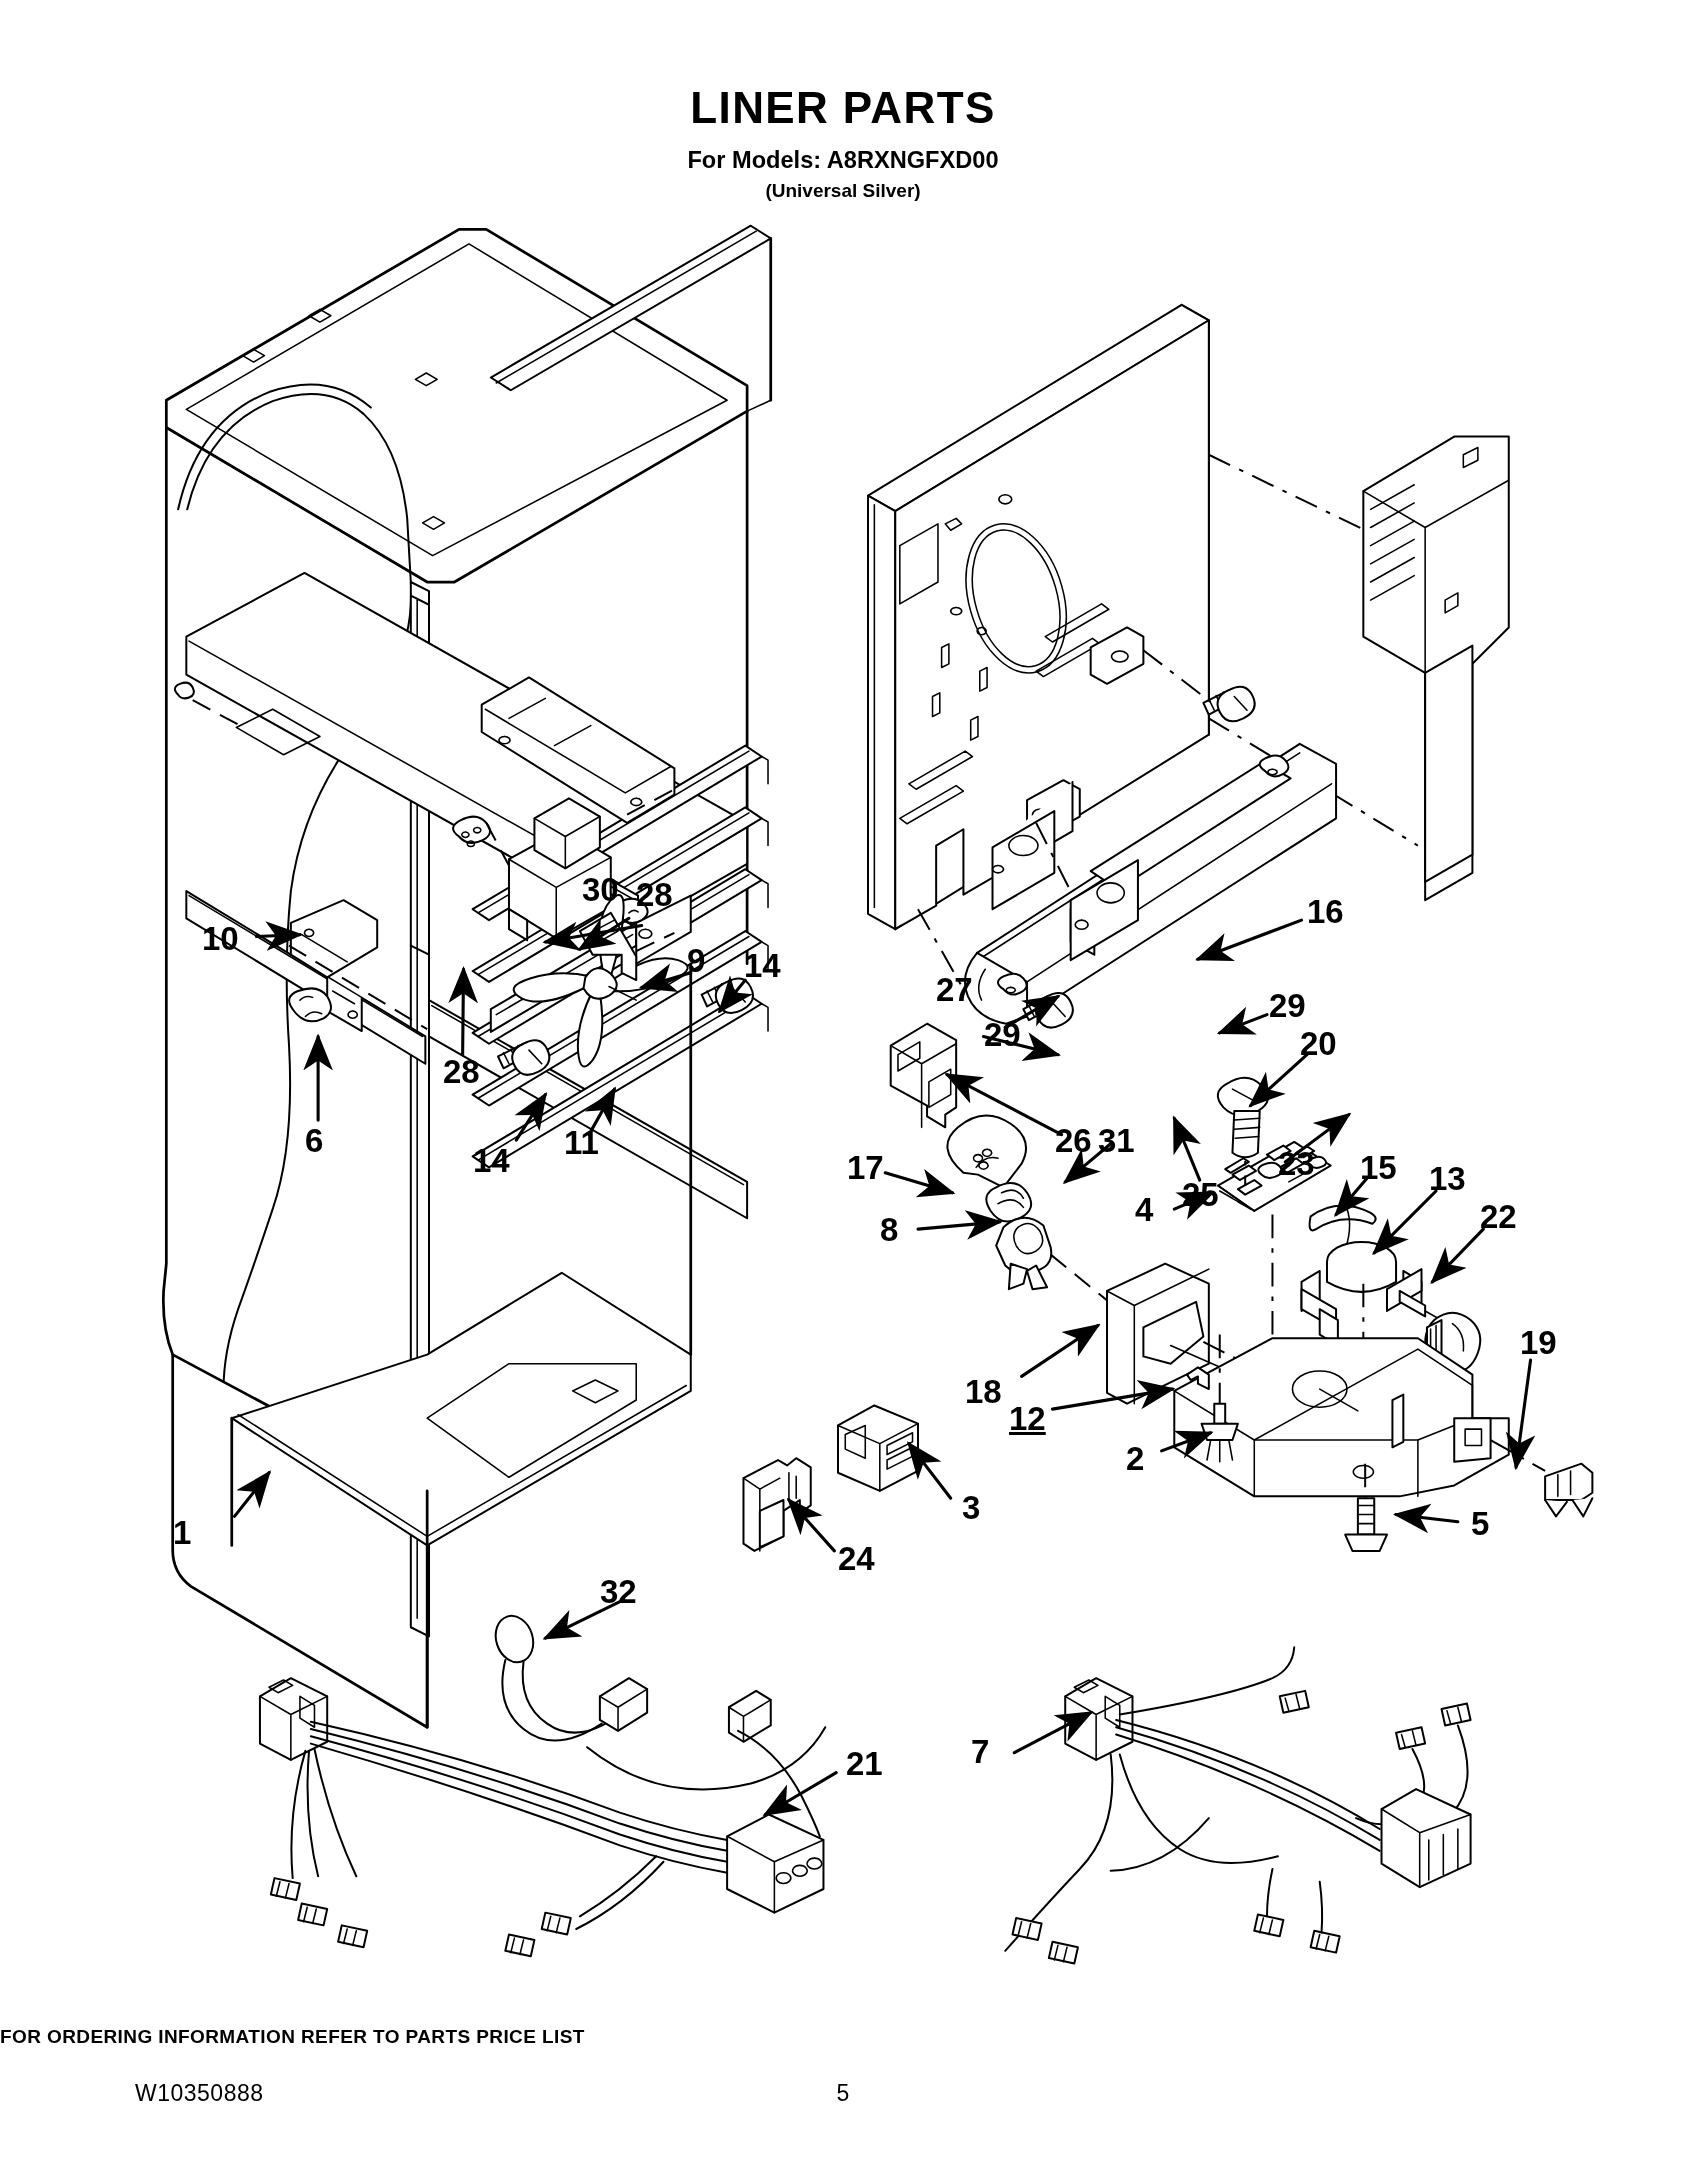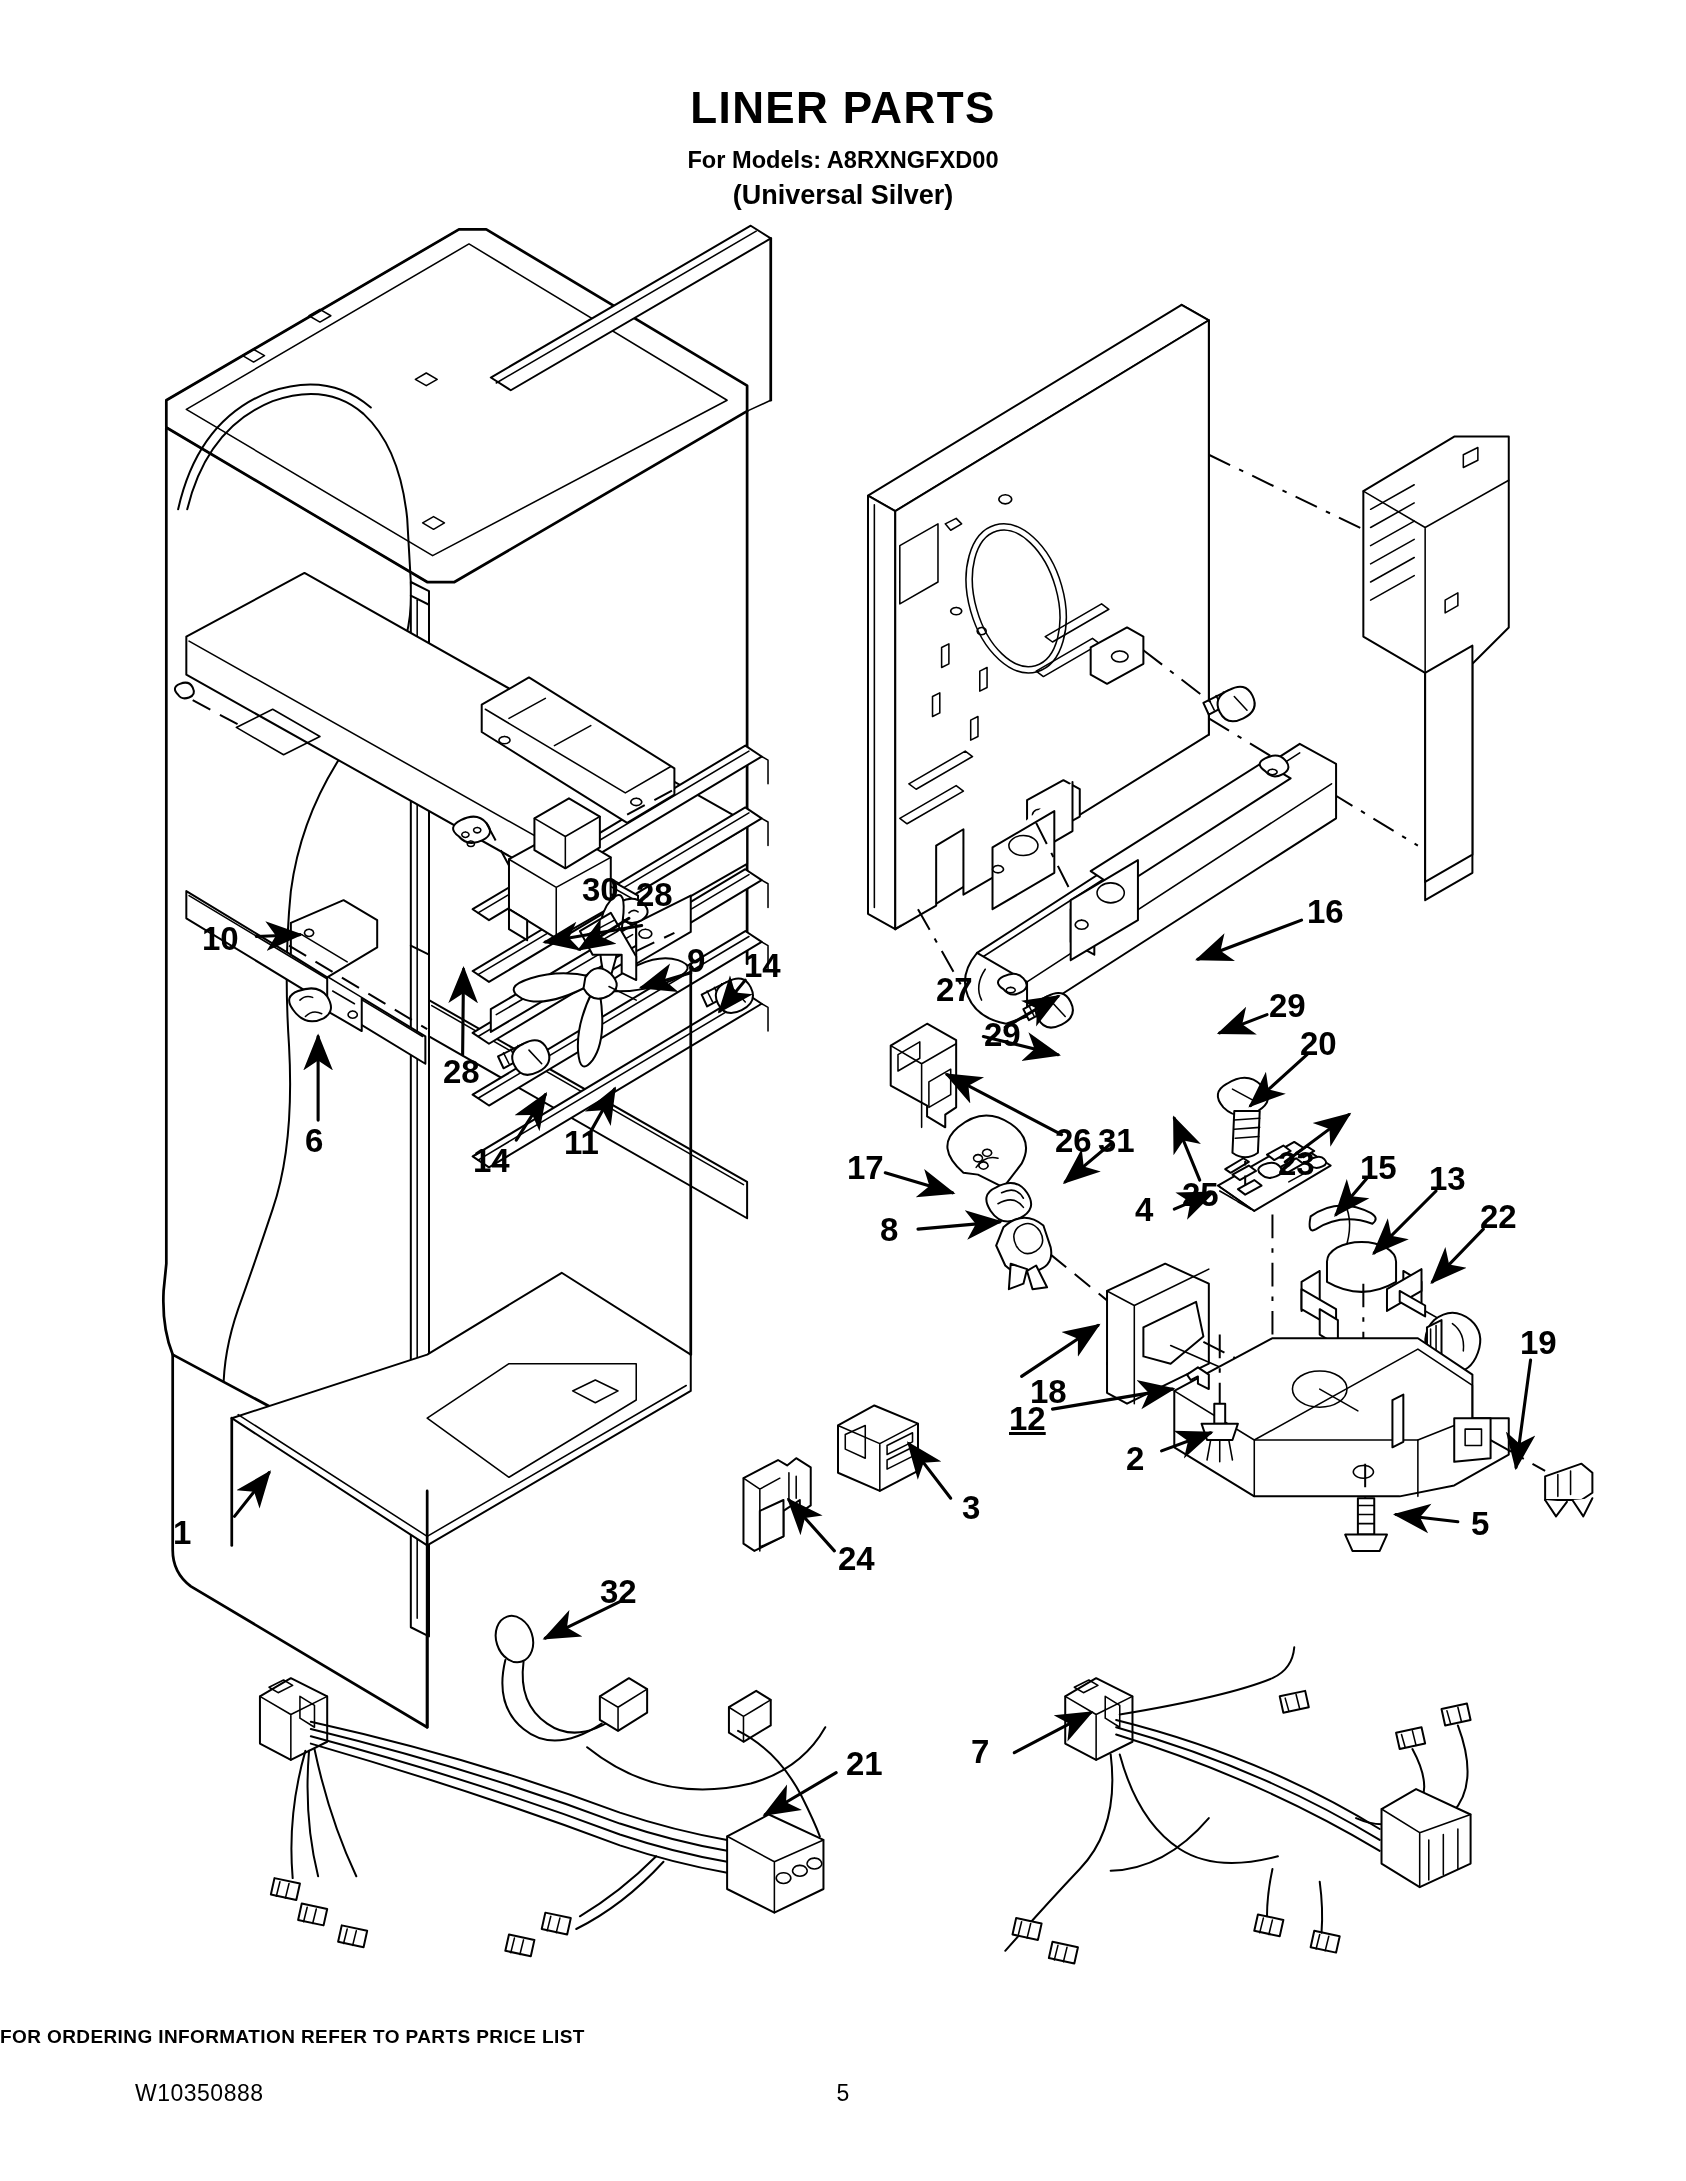--- a/index.html
+++ b/index.html
@@ -35,21 +35,21 @@
   }
   #doc-models {
     margin-top: 14.5px;
     font-size: 23.6px;
     font-weight: bold;
     line-height: 1.25;
     text-align: center;
   }
   #doc-variant {
     margin-top: 3.6px;
-    font-size: 27px;
+    font-size: 19px;
     font-weight: bold;
     line-height: 1.25;
   }
 
   
   #drawing-area {
     position: absolute;
     top: 0;
     left: 0;
     width: 1686px;
@@ -666,21 +666,21 @@
   <div class="callout" style="left:687px;  top:944px;">9</div>
   <div class="callout" style="left:202px;  top:922px;">10</div>
   <div class="callout" style="left:564px;  top:1126px;">11</div>
   <div class="callout" style="left:1009px; top:1402px;text-decoration:underline;">12</div>
   <div class="callout" style="left:1429px; top:1162px;">13</div>
   <div class="callout" style="left:744px;  top:949px;">14</div>
   <div class="callout" style="left:473px;  top:1144px;">14</div>
   <div class="callout" style="left:1360px; top:1151px;">15</div>
   <div class="callout" style="left:1307px; top:895px;">16</div>
   <div class="callout" style="left:847px;  top:1151px;">17</div>
-  <div class="callout" style="left:1030px; top:1375px;">18</div>
+  <div class="callout" style="left:965px; top:1375px;">18</div>
   <div class="callout" style="left:1520px; top:1326px;">19</div>
   <div class="callout" style="left:1300px; top:1027px;">20</div>
   <div class="callout" style="left:846px;  top:1747px;">21</div>
   <div class="callout" style="left:1480px; top:1200px;">22</div>
   <div class="callout" style="left:1278px; top:1147px;">23</div>
   <div class="callout" style="left:838px;  top:1542px;">24</div>
   <div class="callout" style="left:1182px; top:1178px;">25</div>
   <div class="callout" style="left:1055px; top:1124px;">26</div>
   <div class="callout" style="left:936px; top:973px;">27</div>
   <div class="callout" style="left:636px;  top:878px;">28</div>

